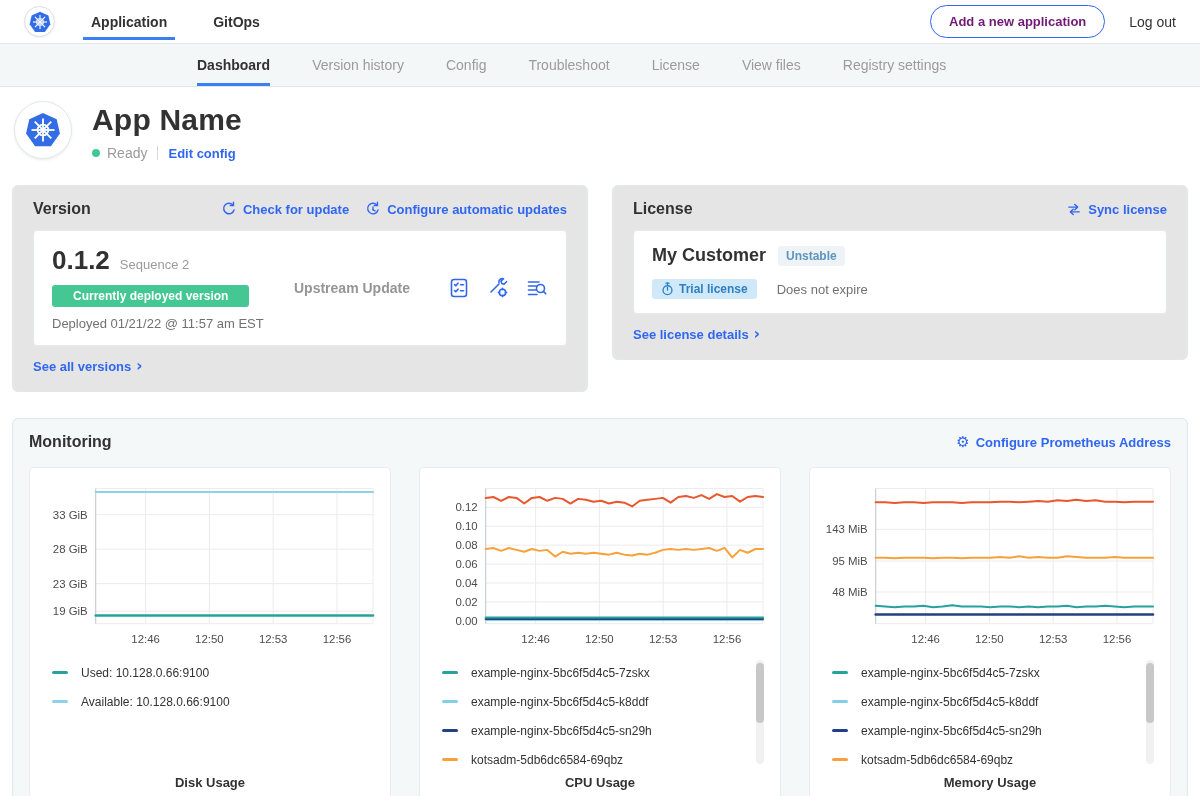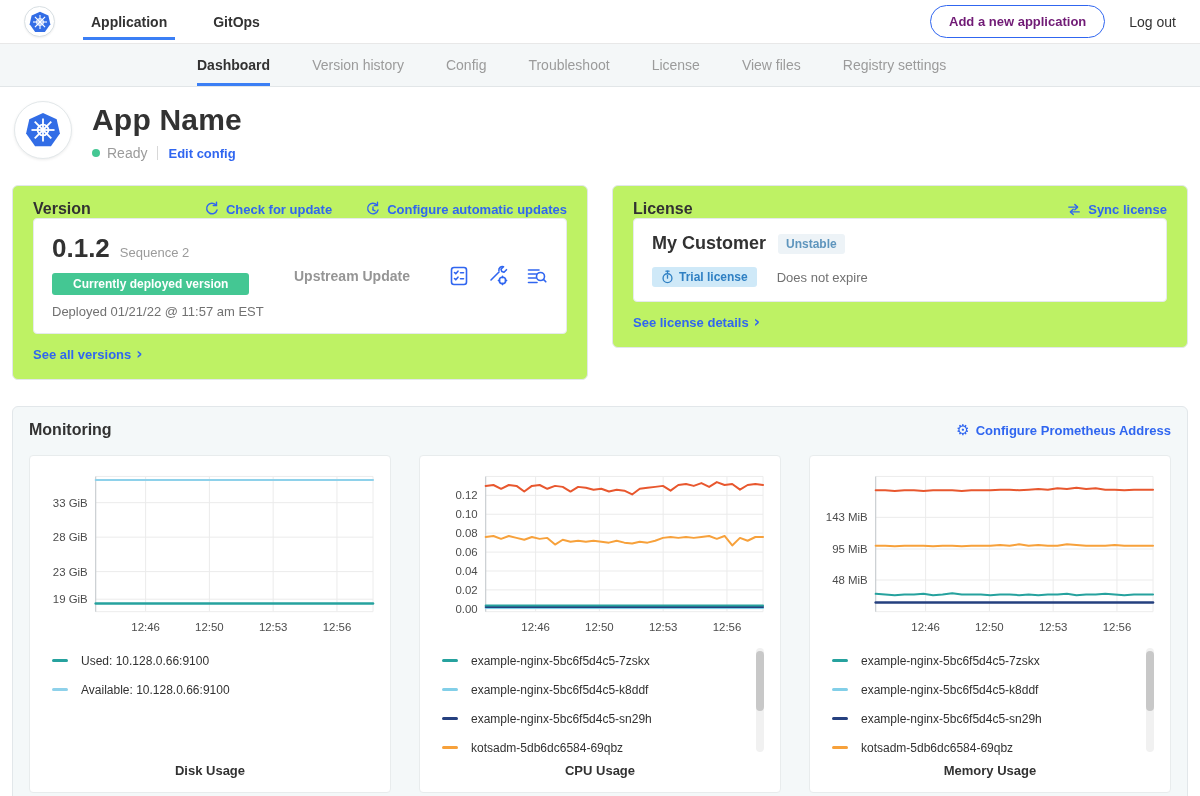--- a/index.html
+++ b/index.html
@@ -27,25 +27,25 @@
   .app-title{font-size:30px;font-weight:700;letter-spacing:.2px;margin-top:2px}
   .status-row{display:flex;align-items:center;margin-top:8px;font-size:14px}
   .status-dot{width:8px;height:8px;border-radius:50%;background:#44c793;margin-right:7px}
   .status-text{color:#9b9b9b}
   .status-divider{width:1px;height:14px;background:#d8d8d8;margin:0 10px}
   .link{color:#3066f0;font-weight:700;font-size:13px;cursor:pointer;display:inline-flex;align-items:center;gap:6px}
   .glyph{font-family:"DejaVu Sans",sans-serif;font-weight:400}
 
   
   .cards{display:flex;align-items:flex-start;gap:24px;padding:8px 12px 0}
-  .card{flex:1;background:#bef264;border:1px solid #e2e7ea;border-radius:6px;padding:14px 20px 16px}
+  .card{flex:1;background:#e5e5e5;border:1px solid #e2e7ea;border-radius:6px;padding:14px 20px 16px}
   .card-header{display:flex;align-items:center;justify-content:space-between}
   .card-title{font-size:16px;font-weight:700}
-  .card-header-links{display:flex;gap:33px}
-  .inner-panel{background:#fff;border:1px solid #e5eaec;border-radius:4px;padding:14px 18px}
+  .card-header-links{display:flex;gap:16px}
+  .inner-panel{background:#fff;border:1px solid #e5eaec;border-radius:4px;margin-top:12px;padding:14px 18px}
   .version-panel{display:flex;align-items:stretch}
   .ver-left{min-width:230px}
   .ver-num-row{display:flex;align-items:baseline;gap:10px}
   .ver-num{font-size:26px;font-weight:700}
   .ver-seq{font-size:13px;color:#9b9b9b}
   .deployed-badge{display:inline-block;margin-top:9px;background:#44c793;color:#fff;font-size:12px;font-weight:700;padding:4px 21px;border-radius:3px}
   .deployed-date{margin-top:9px;font-size:13px;color:#717171}
   .upstream{align-self:center;font-size:14px;font-weight:700;color:#959595;margin-left:12px}
   .ver-icons{align-self:center;display:flex;gap:17px;margin-left:auto;color:#3066f0}
   .icon-btn{cursor:pointer;display:flex}

